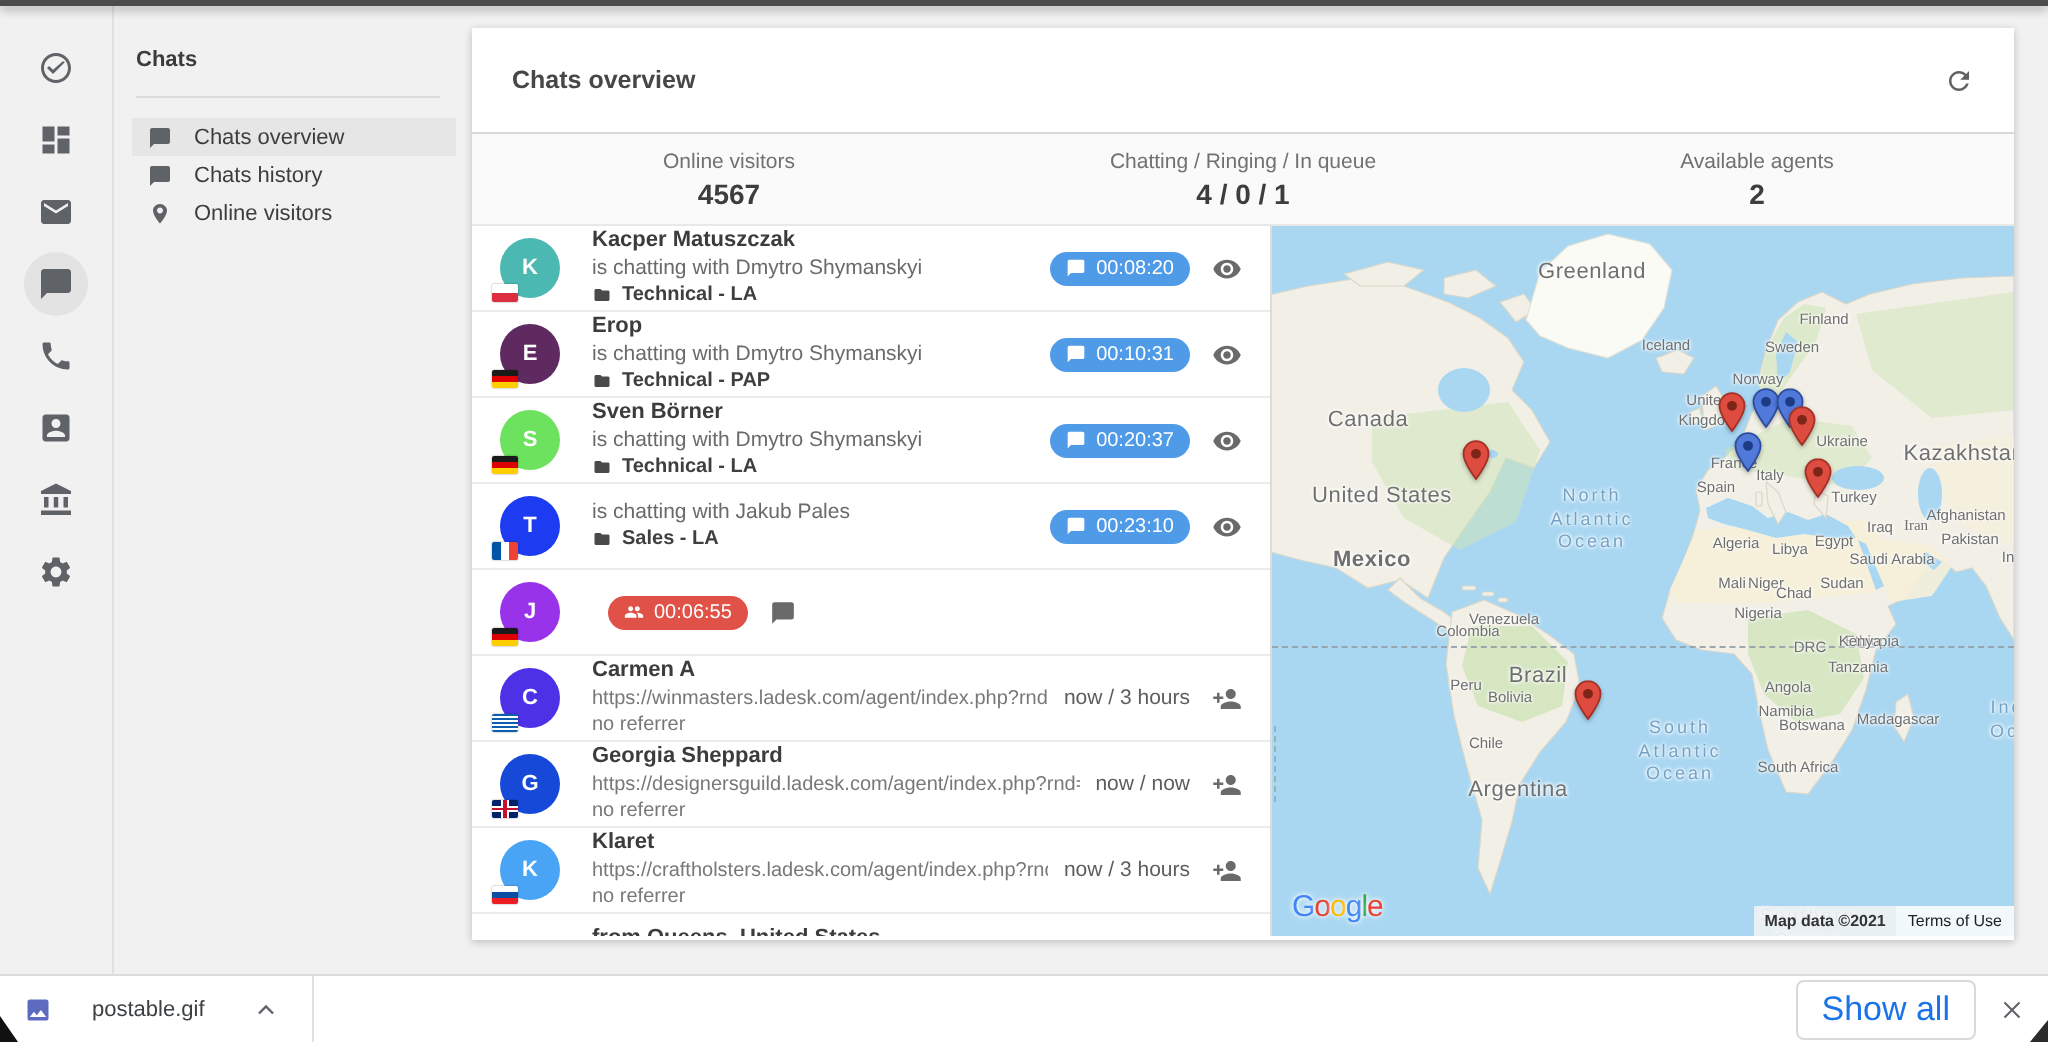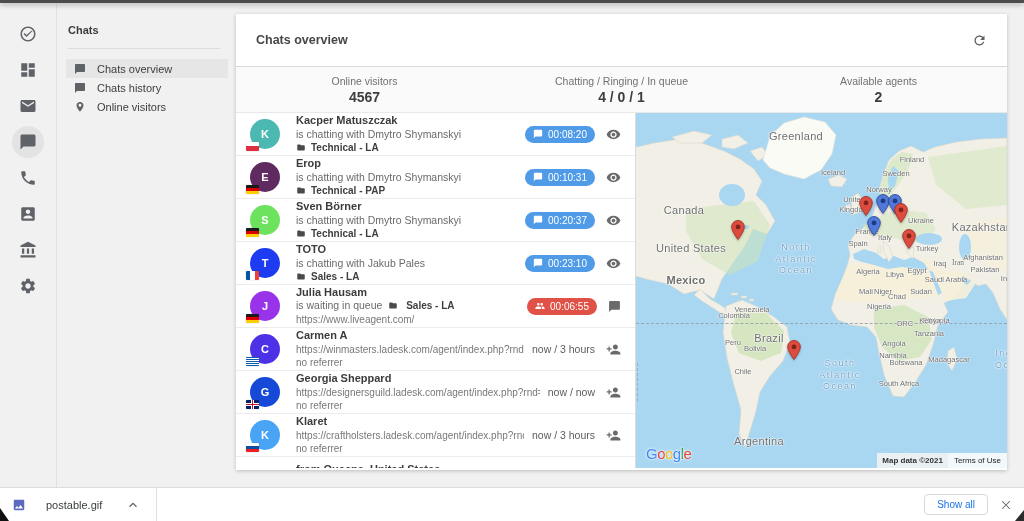--- a/index.html
+++ b/index.html
@@ -102,21 +102,21 @@
 
   
   .downloads { position:absolute; left:0; bottom:0; width:100%; height:34px; background:#fff;
                border-top:1px solid #dcdcdc; display:flex; align-items:center; z-index:30; }
   .dl-item { display:flex; align-items:center; height:100%; padding:0 16px 0 12px; cursor:pointer; }
   .dl-icon { margin-right:20px; display:flex; }
   .dl-name { font-size:11px; color:#3c4043; margin-right:24px; }
   .dl-caret { display:flex; cursor:pointer; }
   .dl-divider { width:1px; height:100%; background:#e0e0e0; }
   .dl-right { margin-left:auto; display:flex; align-items:center; padding-right:12px; }
-  .show-all { border:1px solid #d7d9dc; border-radius:4px; background:#fff; font-size:10px;
+  .show-all { border:1px solid #d7d9dc; border-radius:4px; background:#fff; font-size:17px;
               padding:4px 12px; cursor:pointer; font-family:"Liberation Sans",sans-serif; }
   .dl-close { margin-left:12px; cursor:pointer; display:flex; }
 
   .cursor-bl { position:absolute; left:0; bottom:0; width:0; height:0;
                border-left:9px solid #111; border-top:13px solid transparent; z-index:50; }
   .cursor-br { position:absolute; right:0; bottom:0; width:0; height:0;
                border-right:9px solid #2b2b2b; border-top:11px solid transparent; z-index:50; }
 </style>
 </head>
 <body>
@@ -307,21 +307,20 @@
           </span>
         </div>
       </div>
 
       <div class="chat-row">
         <div class="avatar-wrap">
           <div class="avatar" style="background: rgb(29, 59, 240);">T</div>
           <span class="flag flag-fr"></span>
         </div>
         <div class="row-text">
-          <div class="row-name">TOTO</div>
           <div class="row-status">is chatting with Jakub Pales</div>
           <div class="row-dept">
             <svg class="folder-ic" viewBox="0 0 24 24">
                 <path d="M10 4H4c-1.1 0-1.99.9-1.99 2L2 18c0 1.1.9 2 2 2h16c1.1 0 2-.9 2-2V8c0-1.1-.9-2-2-2h-8l-2-2z"></path>
               </svg>
             <span>Sales - LA</span>
           </div>
         </div>
         <div class="row-right">
           <span class="badge" style="background: rgb(79, 155, 232);">
@@ -335,31 +334,20 @@
                 <path d="M12 4.5C7 4.5 2.73 7.61 1 12c1.73 4.39 6 7.5 11 7.5s9.27-3.11 11-7.5c-1.73-4.39-6-7.5-11-7.5zM12 17c-2.76 0-5-2.24-5-5s2.24-5 5-5 5 2.24 5 5-2.24 5-5 5zm0-8c-1.66 0-3 1.34-3 3s1.34 3 3 3 3-1.34 3-3-1.34-3-3-3z"></path>
               </svg>
           </span>
         </div>
       </div>
 
       <div class="chat-row">
         <div class="avatar-wrap">
           <div class="avatar" style="background: rgb(153, 51, 234);">J</div>
           <span class="flag flag-de"></span>
-        </div>
-        <div class="row-text">
-          <div class="row-name">Julia Hausam</div>
-          <div class="row-status">
-            <span>is waiting in queue</span>&nbsp;
-            <svg class="folder-ic" style="vertical-align:-1px" viewBox="0 0 24 24">
-                <path d="M10 4H4c-1.1 0-1.99.9-1.99 2L2 18c0 1.1.9 2 2 2h16c1.1 0 2-.9 2-2V8c0-1.1-.9-2-2-2h-8l-2-2z"></path>
-              </svg>
-            <b>Sales - LA</b>
-          </div>
-          <div class="row-url">https://www.liveagent.com/</div>
         </div>
         <div class="row-right">
           <span class="badge" style="background: rgb(224, 81, 71);">
             <svg viewBox="0 0 24 24">
                 <path d="M16 11c1.66 0 2.99-1.34 2.99-3S17.66 5 16 5c-1.66 0-3 1.34-3 3s1.34 3 3 3zm-8 0c1.66 0 2.99-1.34 2.99-3S9.66 5 8 5C6.34 5 5 6.34 5 8s1.34 3 3 3zm0 2c-2.33 0-7 1.17-7 3.5V19h14v-2.5c0-2.33-4.67-3.5-7-3.5zm8 0c-.29 0-.62.02-.97.05 1.16.84 1.97 1.97 1.97 3.45V19h6v-2.5c0-2.33-4.67-3.5-7-3.5z"></path>
               </svg>
             <span>00:06:55</span>
           </span>
           <span class="row-action">
             <svg width="13" height="13" viewBox="0 0 24 24">
@@ -529,21 +517,21 @@
           <span class="map-label " style="left: 257px; top: 243px;">Namibia</span>
           <span class="map-label " style="left: 270px; top: 250px;">Botswana</span>
           <span class="map-label " style="left: 313px; top: 247px;">Madagascar</span>
           <span class="map-label " style="left: 263px; top: 271px;">South Africa</span>
           <span class="map-label " style="left: 116px; top: 197px;">Venezuela</span>
           <span class="map-label " style="left: 98px; top: 203px;">Colombia</span>
           <span class="map-label " style="left: 97px; top: 230px;">Peru</span>
           <span class="map-label lg" style="left: 133px; top: 225px;">Brazil</span>
           <span class="map-label " style="left: 119px; top: 236px;">Bolivia</span>
           <span class="map-label " style="left: 107px; top: 259px;">Chile</span>
-          <span class="map-label lg" style="left: 123px; top: 282px; margin-top: 46px;">Argentina</span>
+          <span class="map-label lg" style="left: 123px; top: 282px;">Argentina</span>
           <span class="map-label o" style="left: 160px; top: 147px;">North
 Atlantic
 Ocean</span>
           <span class="map-label o" style="left: 204px; top: 263px;">South
 Atlantic
 Ocean</span>
           <span class="map-label o" style="left: 268px; top: 351px;">Southern
 Ocean</span>
           <span class="map-label o" style="left: 376px; top: 247px;">Indian
 Ocean</span>

